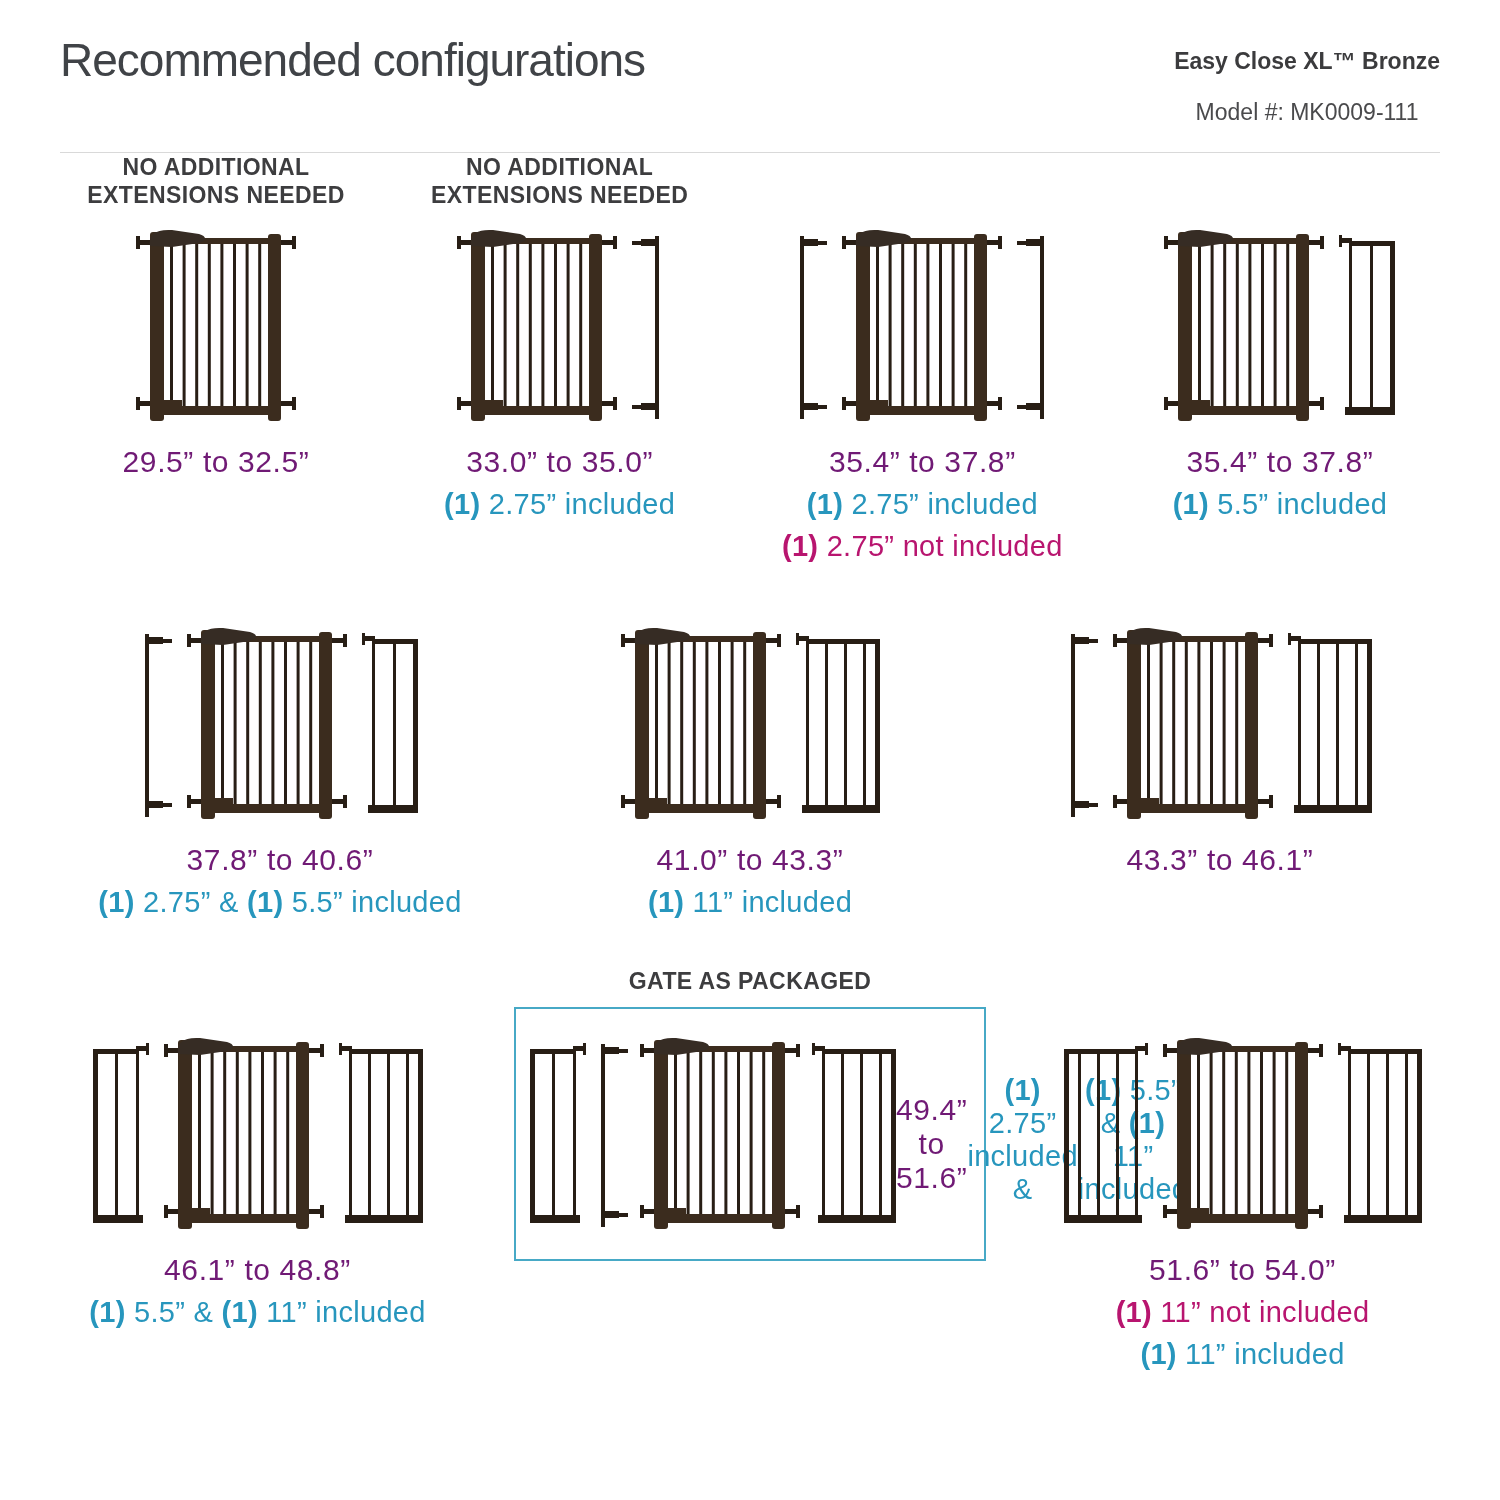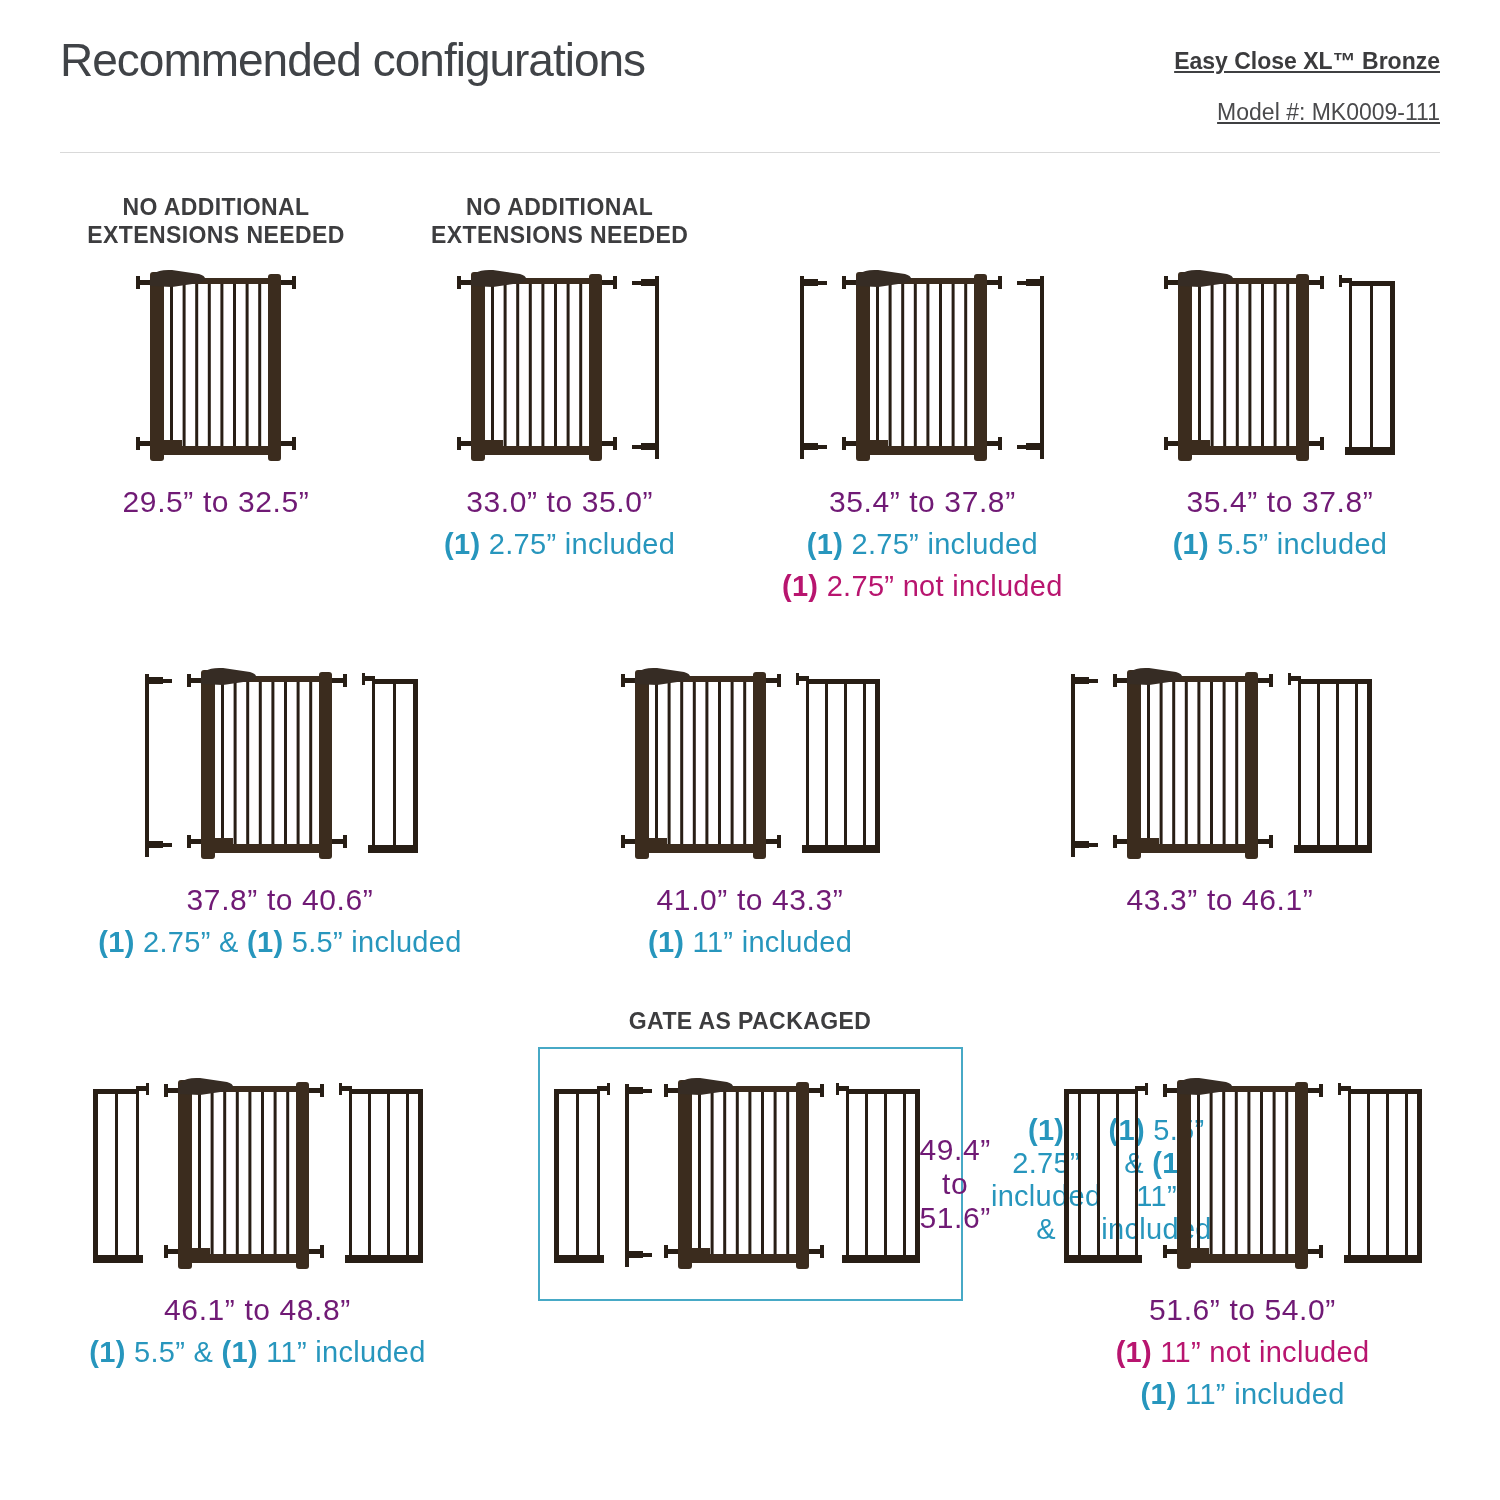--- a/index.html
+++ b/index.html
@@ -3,39 +3,39 @@
 <meta charset="utf-8">
 <style>
   html,body{margin:0;padding:0;background:#ffffff;}
   body{width:1500px;height:1500px;position:relative;overflow:hidden;
        font-family:"Liberation Sans", sans-serif;color:#3f4042;}
   .page{position:absolute;inset:0;}
 
   .header-row{display:flex;justify-content:space-between;align-items:flex-start;padding:36px 60px 0 60px;}
   .page-title{font-size:46px;font-weight:300;color:#404347;letter-spacing:-1px;line-height:1.05;}
   .page-subtitle{font-size:26px;color:#515254;margin-top:16px;font-weight:400;}
-  .product-block{text-align:right;padding-top:12px;text-decoration:underline;}
+  .product-block{text-align:center;padding-top:12px;}
   .product-name{font-size:23px;font-weight:700;color:#3b3b3d;}
   .product-model{font-size:23px;color:#4a4a4c;margin-top:24px;}
   .divider{height:1px;background:#d9d9d9;margin:26px 60px 0 60px;}
 
   .row{display:flex;justify-content:space-between;align-items:flex-start;padding:0 60px;}
-  .row1{margin-top:40px;}
+  .row1{}
   .row2{margin-top:62px;}
   .row3{margin-top:44px;}
   .card{display:flex;flex-direction:column;align-items:center;}
   .row1 .card:nth-child(1){width:312px;}
   .row1 .card:nth-child(2){width:330px;}
   .row1 .card:nth-child(3){width:350px;}
   .row1 .card:nth-child(4){width:320px;}
   .row2 .card:nth-child(1){width:440px;}
   .row2 .card:nth-child(2){width:390px;}
   .row2 .card:nth-child(3){width:440px;}
   .row3 .card:nth-child(1){width:395px;}
-  .row3 .card:nth-child(2){width:425px;}
+  .row3 .card:nth-child(2){width:472px;}
   .row3 .card:nth-child(3){width:395px;}
 
   .card-header{text-align:center;font-weight:700;font-size:23px;line-height:1.22;
                color:#3d3d3f;letter-spacing:.4px;display:flex;align-items:flex-end;justify-content:center;}
   .row1 .card-header{min-height:58px;margin-bottom:16px;}
   .row3 .card-header{min-height:32px;margin-bottom:12px;}
 
   .boxed{border:2px solid #47a9c6;padding:26px 14px 24px 14px;display:flex;flex-direction:row;align-items:center;width:100%;box-sizing:border-box;}
   .row3 .plain-body{padding-top:28px;display:flex;flex-direction:column;align-items:center;width:100%;}
   .body-wrap{display:flex;flex-direction:column;align-items:center;width:100%;}

